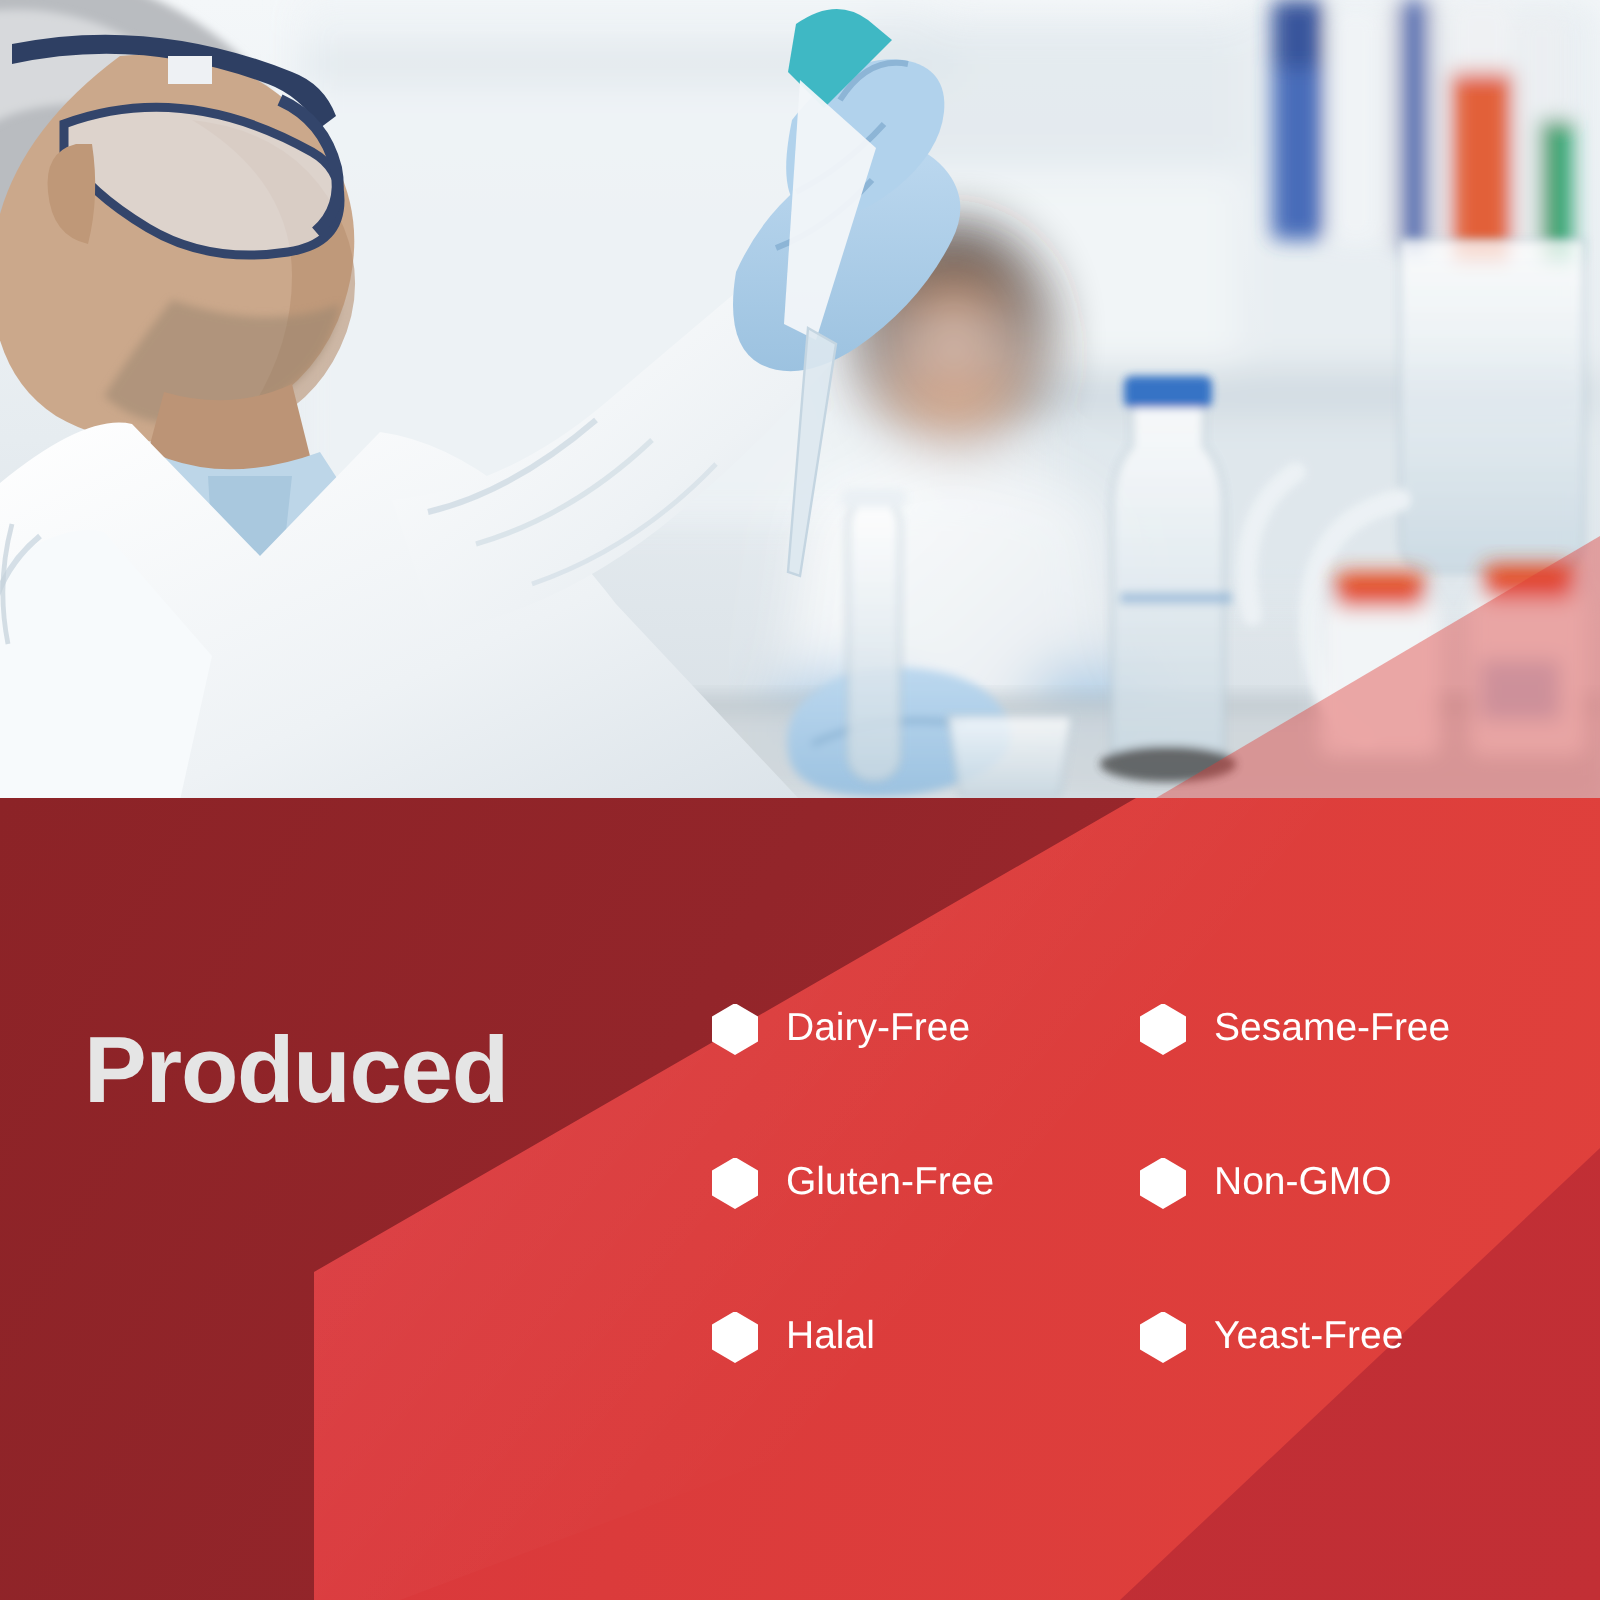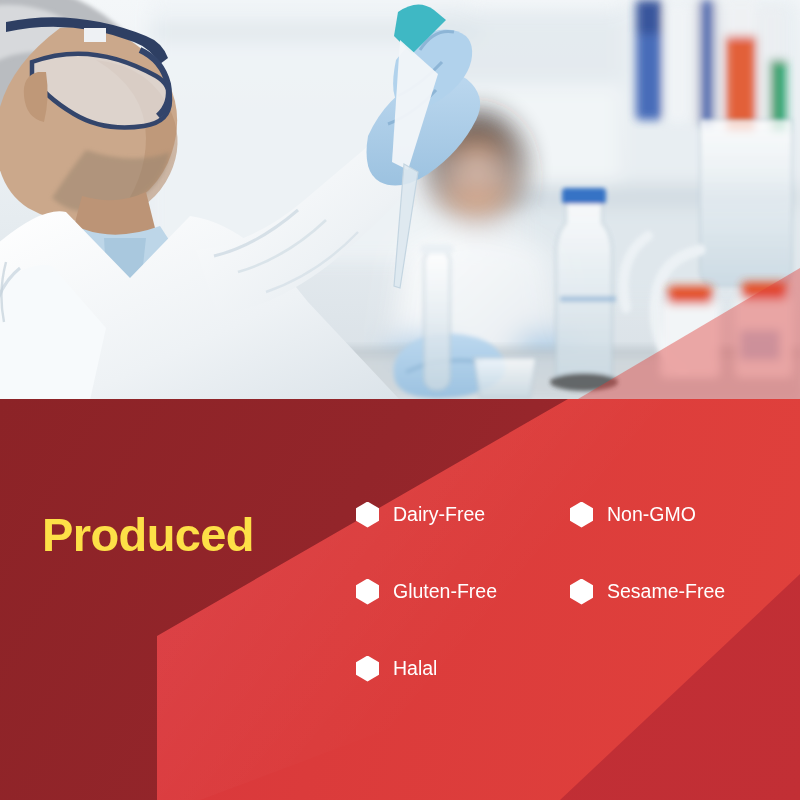--- a/index.html
+++ b/index.html
@@ -71,21 +71,21 @@
     background: linear-gradient(130deg, rgba(255,255,255,.10), rgba(255,255,255,0) 60%);
     clip-path: polygon(568px 0px, 800px 0px, 800px 175px, 200px 401px, 157px 401px, 157px 237px);
   }
 
   
   #headline {
     position: absolute;
     left: 42px;
     top: 76px;
     width: 300px;
-    color: #fde047;
+    color: #e5e5e5;
     font-size: 47px;
     line-height: 58px;
     font-weight: bold;
     letter-spacing: -0.6px;
     z-index: 5;
   }
   #headline .hl-line { display: block; white-space: nowrap; }
 
   
   #features {
@@ -313,23 +313,27 @@
           <span class="feat-label">Gluten-Free</span>
         </div>
         <div class="feat-item">
           <span class="hex"></span>
           <span class="feat-label">Halal</span>
         </div>
       </div>
       <div class="feat-col col-1">
         <div class="feat-item">
           <span class="hex"></span>
+          <span class="feat-label">Sesame-Free</span>
+        </div>
+        <div class="feat-item">
+          <span class="hex"></span>
           <span class="feat-label">Non-GMO</span>
         </div>
         <div class="feat-item">
           <span class="hex"></span>
-          <span class="feat-label">Sesame-Free</span>
+          <span class="feat-label">Yeast-Free</span>
         </div>
       </div>
     </div>
   </div>
 
 </div>
 
 </body></html>

